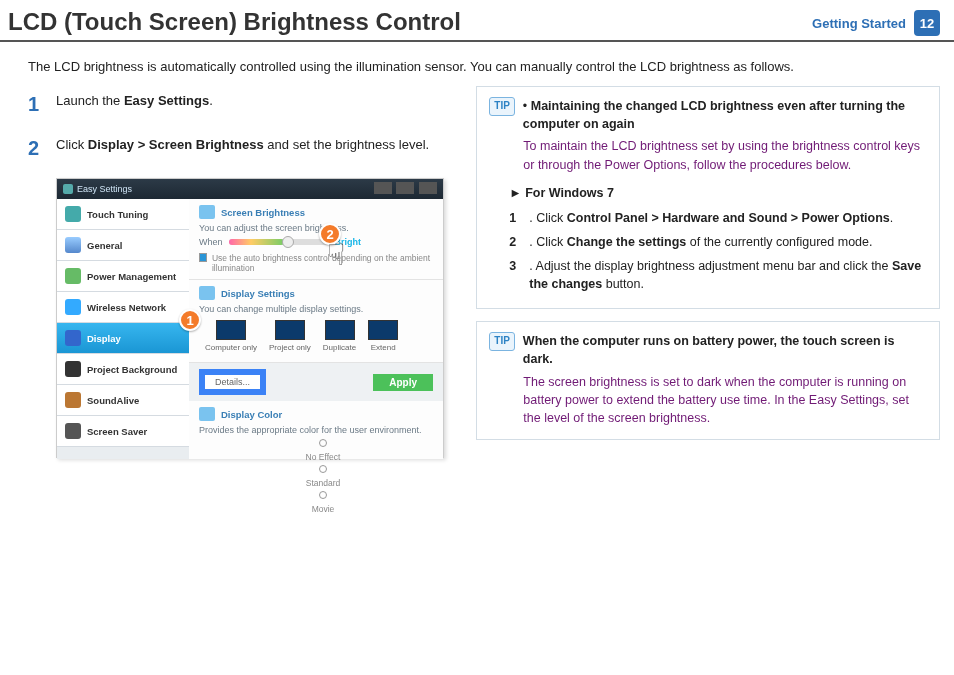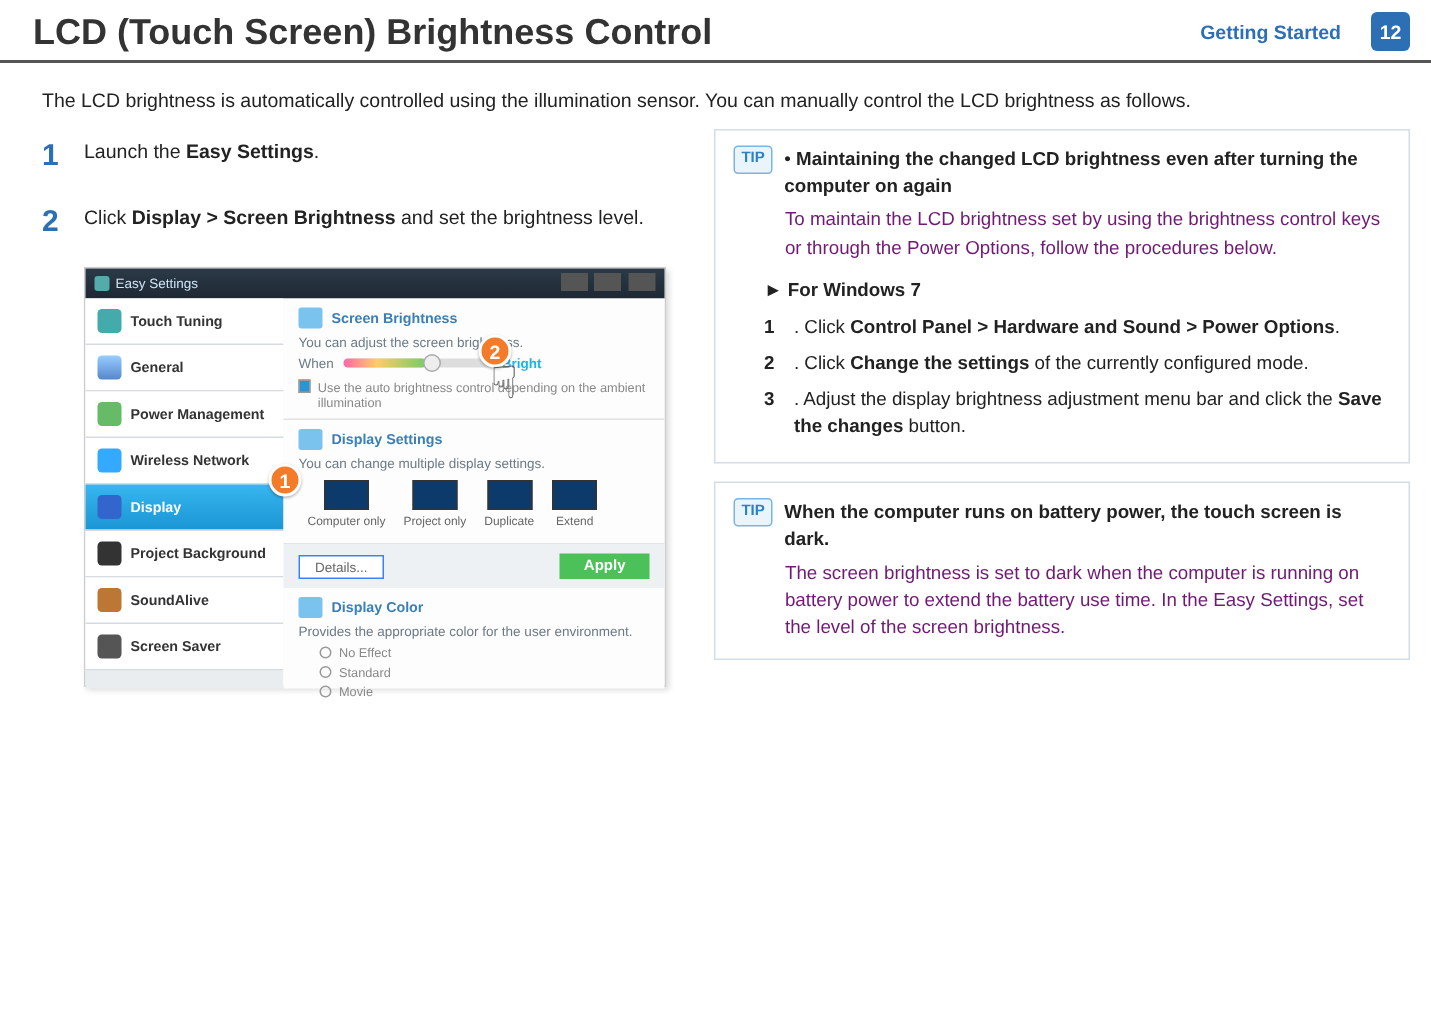--- a/index.html
+++ b/index.html
@@ -7,31 +7,31 @@
     font-family: -apple-system, "Segoe UI", Arial, sans-serif;
     background: #fff;
     width: 954px;
     height: 675px;
     position: relative;
     color: #222;
     font-size: 13px;
   }
   .page-header {
     display: flex;
-    align-items: flex-start;
+    align-items: flex-end;
     justify-content: space-between;
-    padding: 8px 14px 4px 22px;
+    padding: 8px 14px 4px 8px;
     border-bottom: 2px solid #555;
   }
   .page-title {
     font-size: 24px;
     font-weight: 700;
     color: #333;
   }
-  .header-right { display: flex; align-items: center; gap: 20px; }
+  .header-right { display: flex; align-items: center; gap: 8px; }
   .section-label { color: #2d6fb5; font-weight: 700; font-size: 13px; }
   .page-num {
     background: #2d6fb5; color: #fff; width: 26px; height: 26px;
     border-radius: 4px; display: flex; align-items: center; justify-content: center;
     font-size: 13px; font-weight: 700;
   }
   .intro { padding: 16px 28px 10px 28px; line-height: 1.4; color: #222; }
   .columns { display: flex; padding: 0 14px; gap: 18px; }
   .col-left { width: 452px; padding: 0 0 0 14px; }
   .col-right { width: 472px; }
@@ -82,24 +82,24 @@
   .slider { position:relative; width:100px; height:6px; background:#ddd; border-radius:3px;}
   .slider-fill{position:absolute; left:0; top:0; height:6px; width:55%; background:linear-gradient(90deg,#f6a 0,#fc6 40%,#7c6 100%); border-radius:3px;}
   .slider-knob{position:absolute; left:53%; top:-3px; width:12px;height:12px;border-radius:50%;background:#eee;border:1px solid #aaa;}
   .bright-label{color:#18b6e8;font-weight:600;}
   .check-row{display:flex; align-items:flex-start; gap:5px; font-size:8.5px; color:#888; padding:2px 0 0 0;}
   .chk{width:9px;height:9px;border:1px solid #999;background:#2a95d6;}
   .disp-grid{display:flex; gap:12px; padding:6px 6px 4px 6px;}
   .disp-opt{display:flex; flex-direction:column; align-items:center; font-size:8px; color:#666; gap:3px;}
   .mon{width:30px;height:20px;background:#0b3a6b;border:1px solid #333;}
   .details-row{display:flex; justify-content:space-between; align-items:center; padding:6px 10px; background:#eef1f3;}
-  .details-btn{font-size:9px;color:#666;background:#fff;border:1px solid #3b82f6;padding:2px 10px;}
+  .details-btn{font-size:9px;color:#666;background:#fff;border:6px solid #3b82f6;padding:2px 10px;}
   .apply-btn{font-size:10px;color:#fff;background:#4cc15a;border:none;padding:3px 16px;font-weight:600;}
   .color-opts{display:flex; flex-direction:column; gap:3px; padding:4px 0 0 14px;}
-  .radio-row{display:flex;align-items:center;gap:5px;font-size:8.5px;color:#888;}
+  .radio-row{display:flex;align-items:center;gap:5px;font-size:8.5px;color:#888;flex-direction:column;}
   .rdo{width:8px;height:8px;border:1px solid #999;border-radius:50%;}
   .callout {
     position:absolute; width:22px; height:22px; border-radius:50%;
     background:#f47b2a; color:#fff; font-weight:700; font-size:13px;
     display:flex;align-items:center;justify-content:center;
     border:2px solid #fff; box-shadow:0 1px 2px rgba(0,0,0,0.3);
   }
   .callout.c1{ left:122px; top:130px; }
   .callout.c2{ left:262px; top:44px; }
   .hand-icon{ position:absolute; left:270px; top:58px; font-size:30px; color:#555; text-shadow:0 0 2px #fff;}

